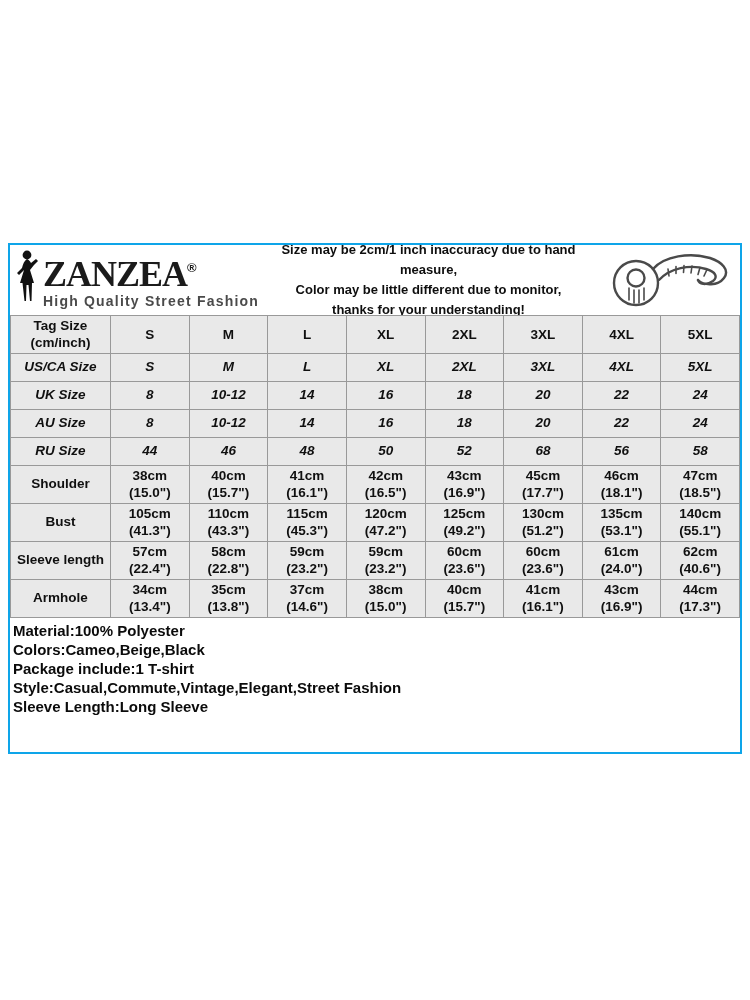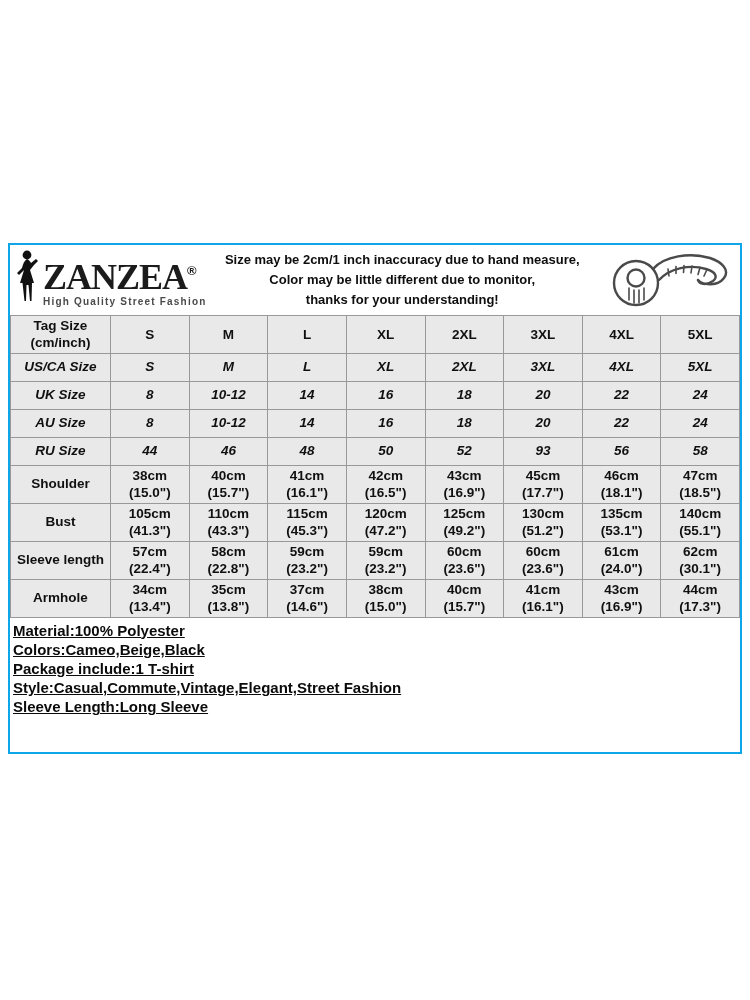--- a/index.html
+++ b/index.html
@@ -16,39 +16,39 @@
   
   .hdr { height:70px; flex:0 0 70px; display:flex; align-items:center; box-sizing:border-box; }
   .logo { flex:0 0 178px; display:flex; align-items:center; padding-left:5px; box-sizing:border-box; }
   .logo svg { flex:0 0 auto; }
   .logo-text { margin-left:2px; }
   .brand {
     font-family:"Liberation Serif", serif; font-weight:bold; font-size:36px;
     line-height:34px; letter-spacing:-1px; color:#1b1b1b; white-space:nowrap;
   }
   .brand sup { font-size:13px; font-family:"Liberation Sans", sans-serif; letter-spacing:0; vertical-align:14px; }
-  .tagline { font-size:10px; font-weight:bold; color:#4a4a4a; letter-spacing:1.2px; white-space:nowrap; margin-top:2px; }
+  .tagline { font-size:14px; font-weight:bold; color:#4a4a4a; letter-spacing:1.2px; white-space:nowrap; margin-top:2px; }
   .notice { flex:1 1 auto; text-align:center; font-weight:bold; font-size:13px; line-height:20px; color:#0e0e0e; }
   .tape { flex:0 0 142px; display:flex; justify-content:center; align-items:center; }
 
   
   table.size-table { width:100%; border-collapse:collapse; table-layout:fixed; flex:0 0 auto; }
   table.size-table td {
     border:1.5px solid #999; background:#e9e9e9; text-align:center; vertical-align:middle;
     font-weight:bold; font-size:13.5px; color:#101010; line-height:1.28;
     padding:1px 2px; white-space:pre-line; overflow:hidden; box-sizing:border-box;
   }
   table.size-table tr:nth-child(1) { height:32px; }
   table.size-table tr:nth-child(n+2):nth-child(-n+5) { height:28px;font-style:italic; }
   table.size-table tr:nth-child(n+6) { height:38px; }
   td.label-cell { font-size:13px; }
 
   
   .foot { flex:1 1 auto; padding:3px 4px 0 3px; font-weight:bold; font-size:15px; line-height:19.2px; color:#0b0b0b; }
-  .foot div { white-space:nowrap;text-decoration:underline; }
+  .foot div { white-space:nowrap; }
 
   svg .ln { fill:none; stroke:#4a4a4a; stroke-width:2.4; stroke-linecap:round; stroke-linejoin:round; }
   svg .thin { fill:none; stroke:#4a4a4a; stroke-width:1.6; stroke-linecap:round; }
 </style>
 </head>
 <body>
 
 <div class="sheet">
 
   <div class="hdr">
@@ -132,21 +132,21 @@
           <td>22</td>
           <td>24</td>
         </tr>
         <tr>
           <td class="label-cell">RU Size</td>
           <td>44</td>
           <td>46</td>
           <td>48</td>
           <td>50</td>
           <td>52</td>
-          <td>93</td>
+          <td>68</td>
           <td>56</td>
           <td>58</td>
         </tr>
         <tr>
           <td class="label-cell">Shoulder</td>
           <td>38cm
 (15.0")</td>
           <td>40cm
 (15.7")</td>
           <td>41cm
@@ -191,21 +191,21 @@
 (23.2")</td>
           <td>59cm
 (23.2")</td>
           <td>60cm
 (23.6")</td>
           <td>60cm
 (23.6")</td>
           <td>61cm
 (24.0")</td>
           <td>62cm
-(30.1")</td>
+(40.6")</td>
         </tr>
         <tr>
           <td class="label-cell">Armhole</td>
           <td>34cm
 (13.4")</td>
           <td>35cm
 (13.8")</td>
           <td>37cm
 (14.6")</td>
           <td>38cm

